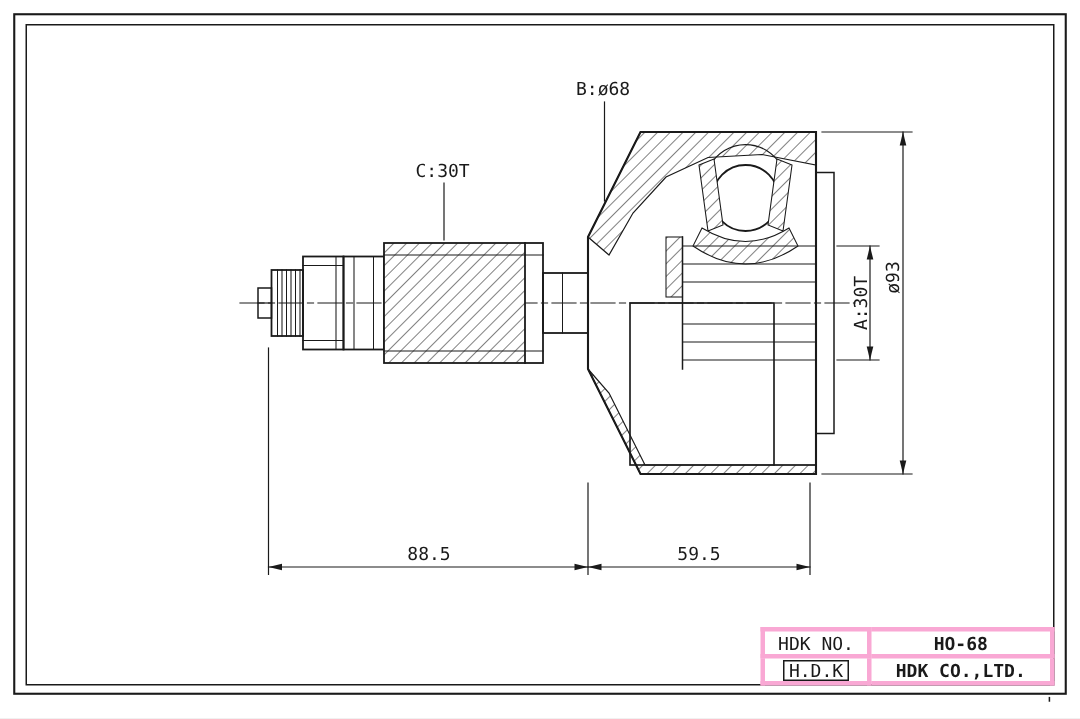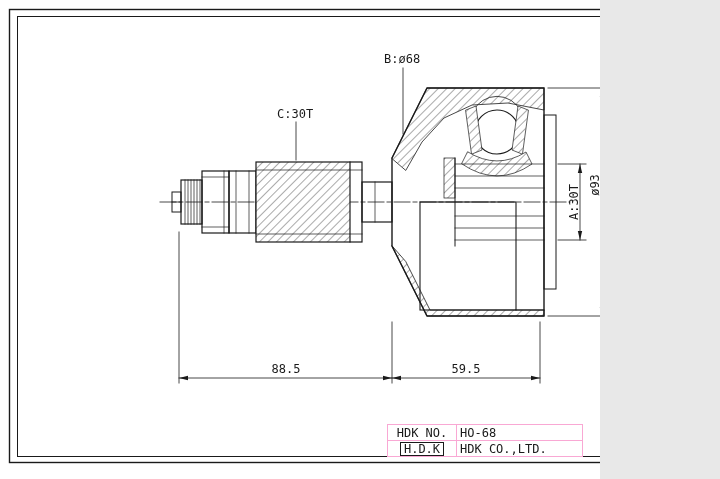--- a/index.html
+++ b/index.html
@@ -1,24 +1,24 @@
 <!DOCTYPE html>
 <html><head>
 <meta charset="utf-8">
 <style>
   html,body{margin:0;padding:0;background:#e8e8e8;}
-  .page{position:relative;width:600px;height:479px;background:#ffffff;overflow:hidden;
+  .page{position:relative;width:720px;height:479px;background:#ffffff;overflow:hidden;
         font-family:"DejaVu Sans Mono","Liberation Mono",monospace;}
   svg.sheet{position:absolute;left:0;top:0;}
   svg text{font-family:"DejaVu Sans Mono","Liberation Mono",monospace;font-size:12px;fill:#1a1a1a;}
   .title-block{position:absolute;right:17px;bottom:22px;width:196px;border-collapse:collapse;table-layout:fixed;}
-  .title-block td{border:1px solid #f9a8d4;height:15px;font-size:12px;color:#1a1a1a;
+  .title-block td{border:3px solid #f9a8d4;height:15px;font-size:12px;color:#1a1a1a;
                   padding:0 3px;white-space:nowrap;line-height:14px;}
   .tb-label{width:62px;text-align:center;}
-  .tb-value{text-align:left;}
+  .tb-value{text-align:center;font-weight:bold;}
   .boxed{display:inline-block;border:1px solid #1a1a1a;padding:0 3px;line-height:12px;}
 </style>
 </head>
 <body>
 
 <div class="page">
 
   <svg class="sheet" width="720" height="479" viewBox="0 0 720 479">
     <defs>
       <pattern id="h45" patternUnits="userSpaceOnUse" width="6" height="6" patternTransform="rotate(45)">

